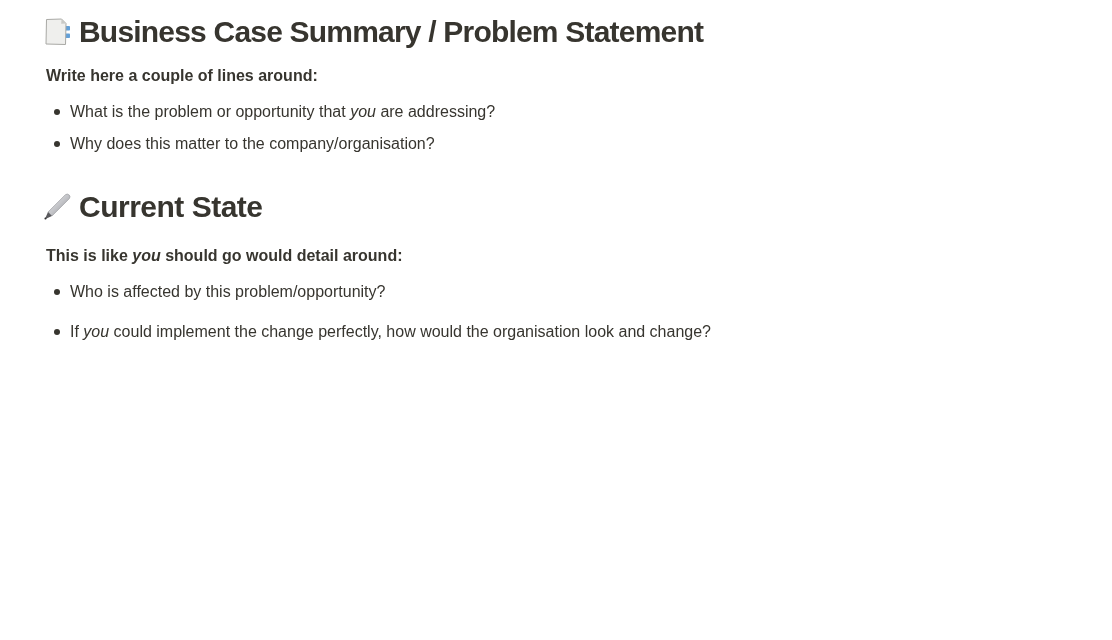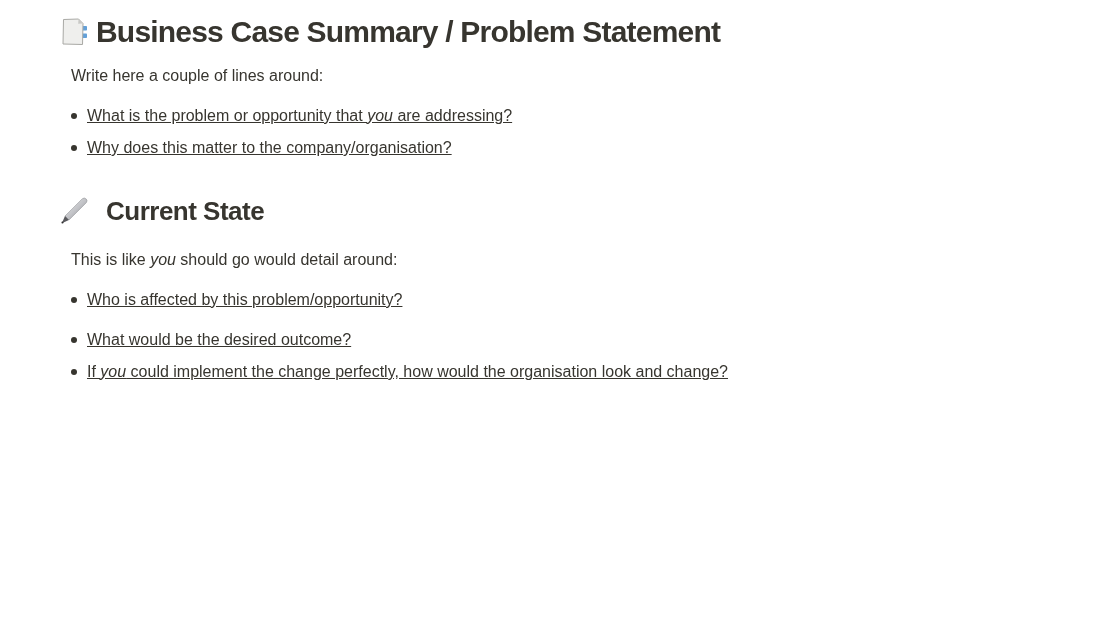--- a/index.html
+++ b/index.html
@@ -7,56 +7,55 @@
     width: 1112px;
     height: 640px;
     background: #ffffff;
     color: #37352f;
     font-family: "Liberation Sans", sans-serif;
     font-size: 16px;
     line-height: 24px;
     overflow: hidden;
   }
   .doc {
-    padding: 12px 60px 0 59px;
+    padding: 12px 60px 0 42px;
   }
   h1, h2 {
     display: flex;
     align-items: center;
     font-weight: 700;
     color: #37352f;
   }
   h1 {
     font-size: 30px;
     line-height: 40px;
     margin: 0 0 12px 0;
     letter-spacing: -0.8px;
     gap: 7px;
   }
   h2 {
-    font-size: 26px;
+    font-size: 30px;
     line-height: 34px;
     margin: 30px 0 20px 0;
     letter-spacing: -0.5px;
-    gap: 17px;
+    gap: 7px;
   }
   .h-icon {
     width: 30px;
     flex: 0 0 30px;
     display: flex;
     justify-content: center;
     align-items: center;
     letter-spacing: 0;
   }
-  p.intro { margin: 12px; }
+  p.intro { margin: 4px; font-weight: bold; }
   ul.bullets {
     list-style: none;
     margin: 8px 0 0 0;
     padding: 0;
-    text-decoration: underline;
   }
   ul.bullets li {
     position: relative;
     padding: 4px 0 4px 28px;
   }
   ul.bullets li::before {
     content: "";
     position: absolute;
     left: 12px;
     top: 13px;
@@ -111,18 +110,17 @@
       <span>Current State</span>
     </h2>
     <p class="intro"><span>This is like </span><em>you</em><span> should go would detail around:</span></p>
     <ul class="bullets">
       <li><span>Who is affected by this problem/opportunity?</span></li>
     </ul>
   </section>
 
   <section>
     <ul class="bullets">
-      <li><span>What would be the desired outcome?</span></li>
       <li><span>If </span><em>you</em><span> could implement the change perfectly, how would the organisation look and change?</span></li>
     </ul>
   </section>
 
 </div>
 
 </body></html>

